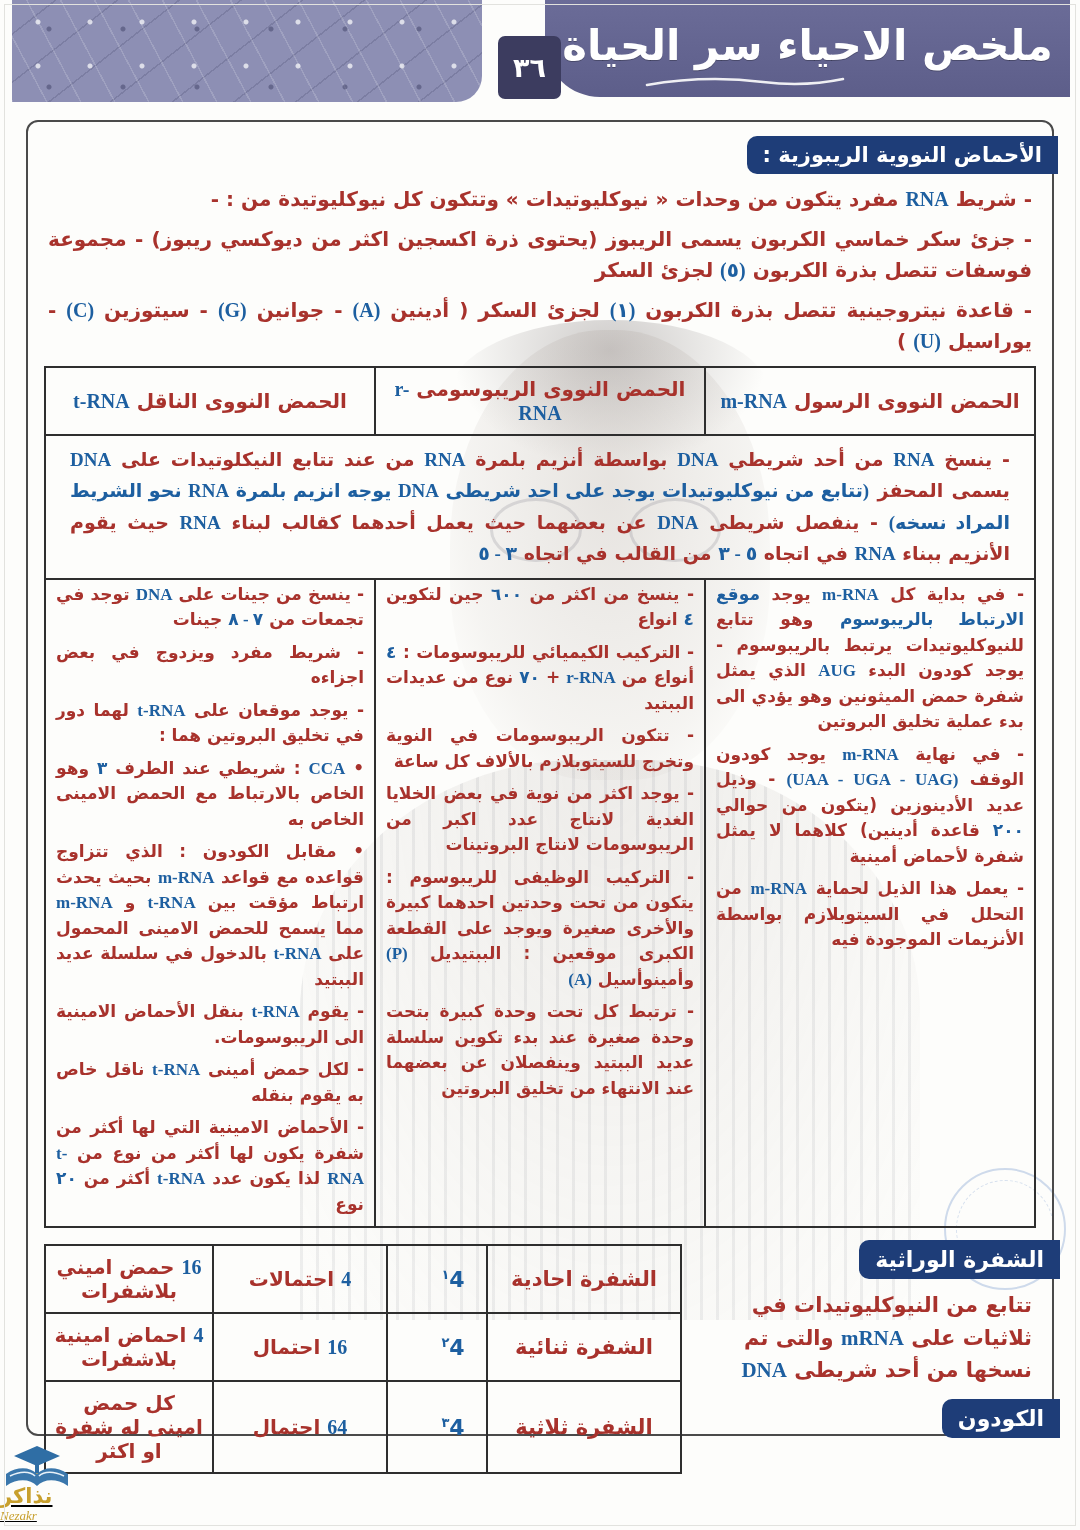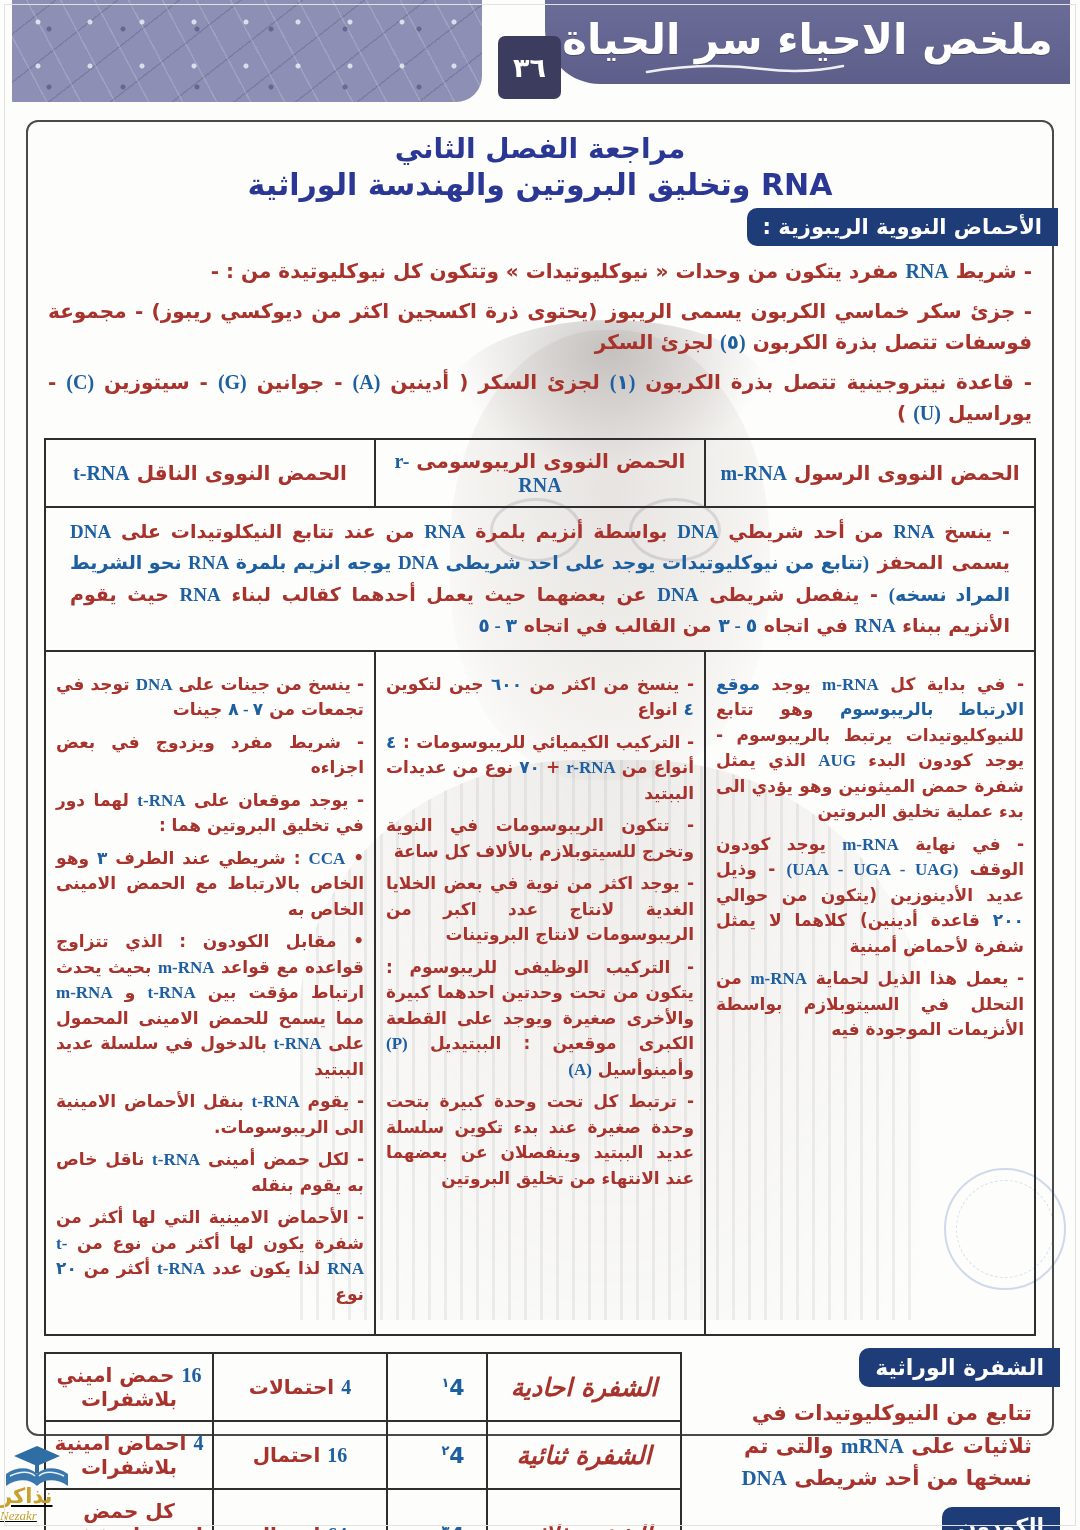--- a/index.html
+++ b/index.html
@@ -20,21 +20,21 @@
     background-color:#8d8fb4;
     background-image:
       radial-gradient(circle, rgba(255,255,255,.7) 2px, transparent 3px),
       radial-gradient(circle, rgba(62,64,100,.5) 2px, transparent 3px),
       repeating-linear-gradient(62deg, rgba(255,255,255,.16) 0 1.5px, transparent 1.5px 30px),
       repeating-linear-gradient(-38deg, rgba(62,64,100,.22) 0 1.5px, transparent 1.5px 38px);
     background-size:52px 44px,74px 58px,auto,auto;
     border-radius:0 0 26px 0;
   }
   .banner-main{
-    position:absolute; left:545px; right:10px; top:0; height:84px;
+    position:absolute; left:545px; right:10px; top:0; height:97px;
     background:linear-gradient(#6b6c98,#5d5e8a);
     border-radius:0 0 0 55px;
     display:flex; align-items:center; justify-content:center;
   }
   .banner-title{color:#fff; font-size:42px; font-weight:bold; text-shadow:0 1px 0 rgba(0,0,0,.25); padding-bottom:6px;}
   .title-swash{position:absolute; bottom:8px; left:100px; opacity:.9;}
   .page-num{
     position:absolute; left:498px; top:36px; width:63px; height:63px;
     background:#3c3c5f; color:#fff; display:flex; align-items:center; justify-content:center;
     font-size:27px; font-weight:bold; border-radius:7px;
@@ -70,32 +70,32 @@
     padding:7px 16px; width:fit-content; border-radius:10px 0 0 10px;}
   .badge-right{margin:6px -22px 10px 0;}
 
   .intro{margin:2px 4px 0 4px;}
   .bullet{margin:0 0 9px; font-size:20px; line-height:1.55; color:var(--red); font-weight:bold; text-align:justify;}
 
   .rna-table{width:100%; border-collapse:collapse; margin-top:6px;}
   .rna-table th,.rna-table td{border:2px solid var(--border);}
   .rna-table th{font-size:20px; color:var(--red); padding:9px 4px; text-align:center; width:33.33%;}
   .note{font-size:19px; color:var(--red); font-weight:bold; line-height:1.6; padding:8px 24px; text-align:justify;}
-  .content-row td{vertical-align:top; padding:20px 10px; height:556px;}
+  .content-row td{vertical-align:top; padding:2px 10px; height:556px;}
   .pt{margin:0 0 7px; font-size:17px; line-height:1.5; color:var(--red); font-weight:bold; text-align:justify;}
 
   .seg-b{color:var(--blue); font-family:"Liberation Serif","DejaVu Sans",sans-serif;}
 
   .bottom-row{display:flex; gap:14px; margin-top:12px; align-items:flex-start;}
   .right-col{flex:0 0 340px; display:flex; flex-direction:column;}
   .badge-bleed{margin:0 -24px 0 0; font-size:22px;}
   .gc-desc{color:var(--red); font-weight:bold; font-size:21px; line-height:1.55; text-align:right; margin:10px 4px 12px 0;}
   .code-table{flex:1; border-collapse:collapse; margin-top:4px;}
   .code-table td{border:2px solid var(--border); text-align:center; font-weight:bold; font-size:20px; color:var(--red); padding:9px 6px;}
-  .code-table td.name{font-size:25px; width:180px;font-style:italic;}
+  .code-table td.name{font-size:21px; width:180px;}
   .code-table td.powcell{width:86px;}
   .code-table td.poss{width:160px;}
   .pow{font-size:22px; color:var(--blue); font-weight:bold;margin-left:32px;}
   .pow sup{font-size:13px;}
 
   
   .footer{position:absolute; left:0; right:0; bottom:6px; display:flex; flex-direction:column; align-items:flex-end; z-index:2;text-decoration:underline;}
   .logo-ar{color:var(--gold); font-size:21px; font-weight:bold; margin-top:-8px;}
   .logo-en{color:var(--gold); font-size:13px; font-style:italic; font-family:"Liberation Serif",serif;}
 </style>
@@ -120,24 +120,20 @@
       <path d="M2 12 Q 60 2 118 9 Q 160 14 198 6" stroke="#ffffff" stroke-width="2.5" fill="none" stroke-linecap="round"></path>
     </svg>
   </div>
   <div class="page-num">
     <span>٣٦</span>
   </div>
 </header>
 
 <main class="main-box">
 
-  <h1 class="review-title">
-    <span class="l1">مراجعة الفصل الثاني</span>
-    <span class="l2">RNA وتخليق البروتين والهندسة الوراثية</span>
-  </h1>
 
   <div class="badge badge-right">الأحماض النووية الريبوزية :</div>
 
   <div class="intro">
     <p class="bullet"><span>- شريط </span><span class="seg-b">RNA</span><span> مفرد يتكون من وحدات « نيوكليوتيدات » وتتكون كل نيوكليوتيدة من : -</span></p>
     <p class="bullet"><span>- جزئ سكر خماسي الكربون يسمى الريبوز (يحتوى ذرة اكسجين اكثر من ديوكسي ريبوز) - مجموعة فوسفات تتصل بذرة الكربون </span><span class="seg-b">(٥)</span><span> لجزئ السكر</span></p>
     <p class="bullet"><span>- قاعدة نيتروجينية تتصل بذرة الكربون </span><span class="seg-b">(١)</span><span> لجزئ السكر ( أدينين </span><span class="seg-b">(A)</span><span> - جوانين </span><span class="seg-b">(G)</span><span> - سيتوزين </span><span class="seg-b">(C)</span><span> - يوراسيل </span><span class="seg-b">(U)</span><span> )</span></p>
   </div>
 
   <table class="rna-table">

